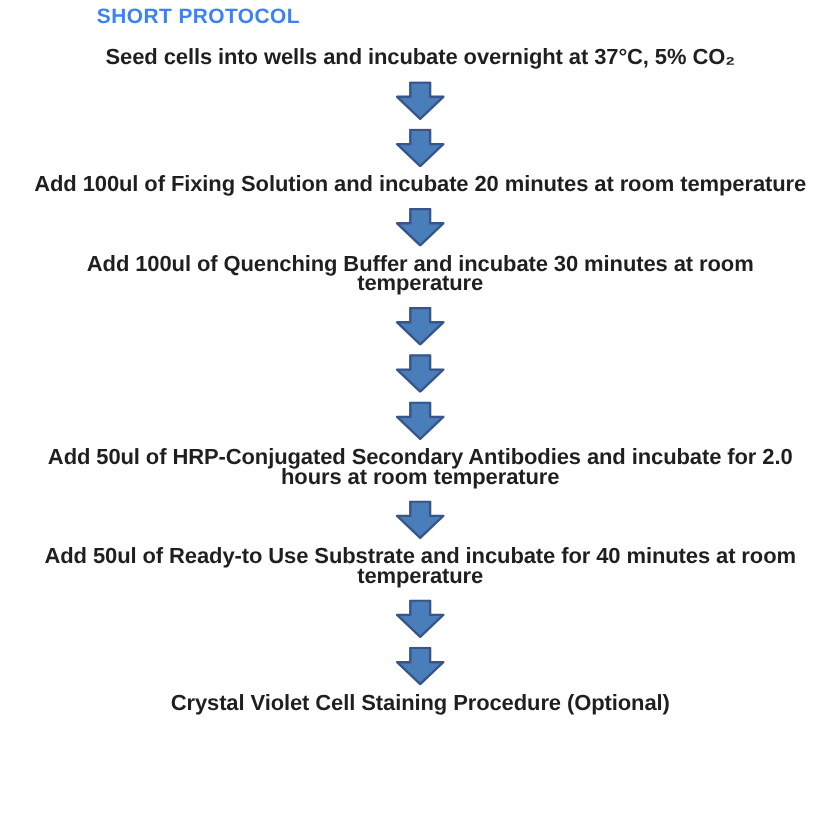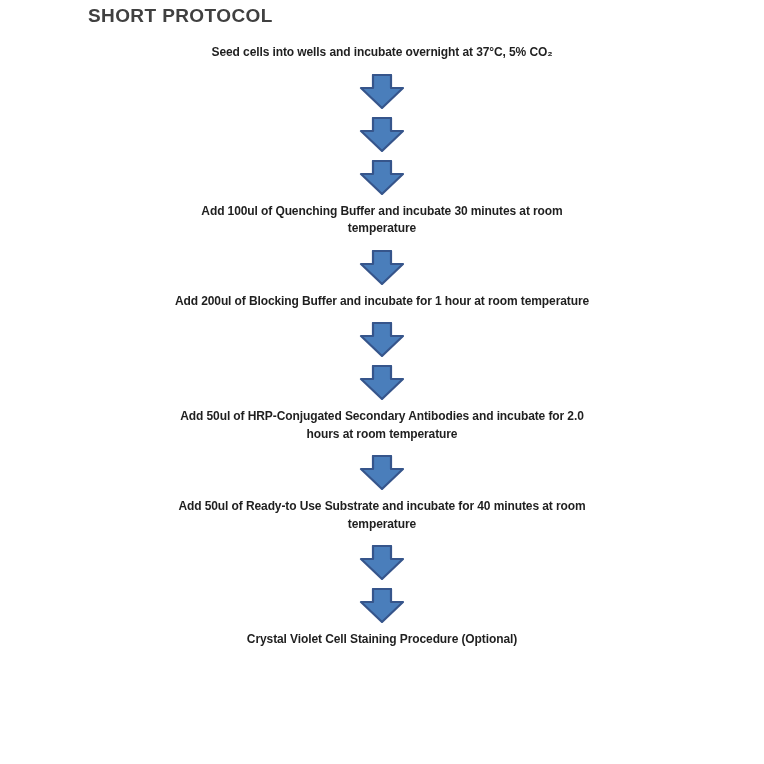--- a/index.html
+++ b/index.html
@@ -21,28 +21,28 @@
     width: 764px;
     height: 764px;
     background: var(--bg);
   }
   .title {
     margin: 5px 0 17px 88px;
     font-size: 19px;
     line-height: 22px;
     font-weight: 700;
     letter-spacing: 0.4px;
-    color: #404040;
+    color: #3b82f6;
   }
   .steps {
     width: 100%;
     text-align: center;
   }
   .step-text {
-    font-size: 12px;
+    font-size: 20px;
     line-height: 17.5px;
     font-weight: 700;
     color: var(--text);
     white-space: pre-line;
     margin-bottom: 12px;
     letter-spacing: -0.1px;
   }
   .arrow-wrap {
     height: 35px;
     margin-bottom: 8px;
@@ -67,33 +67,33 @@
   <div class="arrow-wrap">
     <svg width="46" height="35" viewBox="0 0 46 35" aria-hidden="true">
       <polygon class="arrow-shape" points="14,1 32,1 32,14 44,14 23,34 2,14 14,14"></polygon>
     </svg>
   </div>
   <div class="arrow-wrap">
     <svg width="46" height="35" viewBox="0 0 46 35" aria-hidden="true">
       <polygon class="arrow-shape" points="14,1 32,1 32,14 44,14 23,34 2,14 14,14"></polygon>
     </svg>
   </div>
+<div class="step-text">Add 100ul of Fixing Solution and incubate 20 minutes at room temperature</div>
   <div class="arrow-wrap">
     <svg width="46" height="35" viewBox="0 0 46 35" aria-hidden="true">
       <polygon class="arrow-shape" points="14,1 32,1 32,14 44,14 23,34 2,14 14,14"></polygon>
     </svg>
   </div>
 <div class="step-text">Add 100ul of Quenching Buffer and incubate 30 minutes at room
 temperature</div>
   <div class="arrow-wrap">
     <svg width="46" height="35" viewBox="0 0 46 35" aria-hidden="true">
       <polygon class="arrow-shape" points="14,1 32,1 32,14 44,14 23,34 2,14 14,14"></polygon>
     </svg>
   </div>
-<div class="step-text">Add 200ul of Blocking Buffer and incubate for 1 hour at room temperature</div>
   <div class="arrow-wrap">
     <svg width="46" height="35" viewBox="0 0 46 35" aria-hidden="true">
       <polygon class="arrow-shape" points="14,1 32,1 32,14 44,14 23,34 2,14 14,14"></polygon>
     </svg>
   </div>
   <div class="arrow-wrap">
     <svg width="46" height="35" viewBox="0 0 46 35" aria-hidden="true">
       <polygon class="arrow-shape" points="14,1 32,1 32,14 44,14 23,34 2,14 14,14"></polygon>
     </svg>
   </div>

